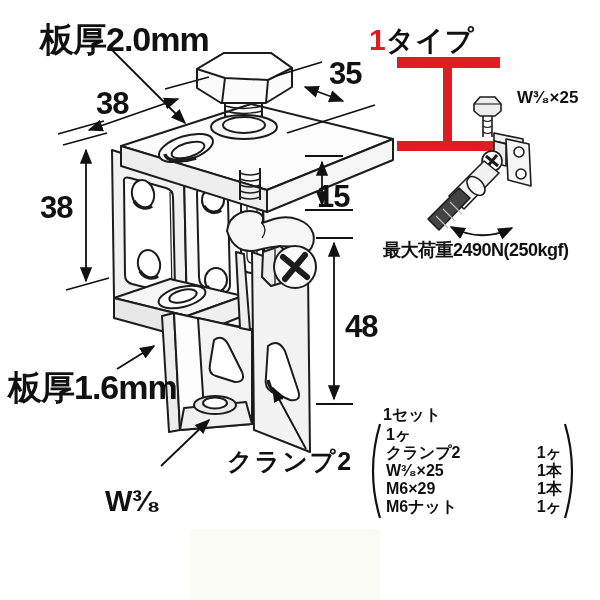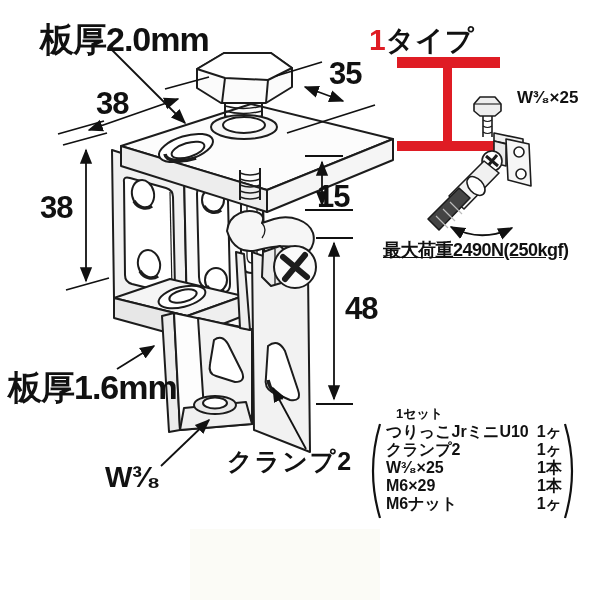--- a/index.html
+++ b/index.html
@@ -12,23 +12,23 @@
   .lbl{position:absolute;white-space:nowrap;line-height:1.05;}
   .dim{font-weight:700;font-size:31px;letter-spacing:-1px;}
   .jl{font-weight:600;font-size:34px;letter-spacing:-1px;}
   .type-head{display:flex;align-items:baseline;font-weight:700;}
   .type-num{color:var(--accent);font-size:30px;}
   .type-name{font-size:28px;letter-spacing:1px;}
   .type-note{font-size:19px;letter-spacing:-1px;}
   .bolt-spec{font-size:17px;font-weight:600;}
   .max-load{font-size:18px;font-weight:700;letter-spacing:-0.5px;}
   .plist{position:absolute;left:380px;top:405px;width:182px;}
-  .plist-title{font-size:13px;font-weight:600;margin-left:16px;}
+  .plist-title{font-size:16px;font-weight:600;margin-left:3px;}
   .plist-row{display:flex;justify-content:space-between;font-size:16px;font-weight:600;line-height:18px;padding-left:6px;}
-  .w38{font-size:29px;font-weight:600;}
+  .w38{font-size:29px;font-weight:600;margin-top:24px;}
   .clamp2{font-size:25px;font-weight:600;letter-spacing:2px;}
 </style>
 </head>
 <body>
 
 <svg width="600" height="600" viewBox="0 0 600 600">
   <defs>
     <marker id="mE" viewBox="0 0 10 10" refX="9" refY="5" markerWidth="8.5" markerHeight="8.5" orient="auto-start-reverse">
       <path d="M0,1 L10,5 L0,9 z" fill="#111"></path>
     </marker>
@@ -158,36 +158,35 @@
     <path d="M380,424 Q366,471 380,518"></path>
     <path d="M565,424 Q579,471 565,518"></path>
   </g>
 </svg>
 
 <div class="lbl jl" style="left:40px;top:22px;">板厚2.0mm</div>
 <div class="lbl dim" style="left:96px;top:88px;">38</div>
 <div class="lbl dim" style="left:329px;top:58px;">35</div>
 <div class="lbl dim" style="left:40px;top:192px;">38</div>
 <div class="lbl dim" style="left:317px;top:173px;margin-top:8px;">15</div>
-<div class="lbl dim" style="left:345px;top:293px;">48</div>
+<div class="lbl dim" style="left:345px;top:311px;">48</div>
 <div class="lbl jl" style="left:8px;top:370px;">板厚1.6mm</div>
 <div class="lbl w38" style="left:105px;top:462px;">W³⁄₈</div>
 <div class="lbl clamp2" style="left:227px;top:448px;">クランプ2</div>
 
 <div class="lbl type-head" style="left:369px;top:24px;">
   <span class="type-num">1</span>
     <span class="type-name">タイプ</span>
 </div>
 <div class="lbl bolt-spec" style="left:517px;top:89px;">W³⁄₈×25</div>
-<div class="lbl max-load" style="left:383px;top:241px;text-decoration:underline;">最大荷重2490N(250kgf)</div>
+<div class="lbl max-load" style="left:383px;top:241px;">最大荷重2490N(250kgf)</div>
 
 <div class="plist">
   <div class="plist-title">1セット</div>
   <div class="plist-row">
-    <span>つりっこJrミニU10</span>
       <span>1ヶ</span>
   </div>
   <div class="plist-row">
     <span>クランプ2</span>
       <span>1ヶ</span>
   </div>
   <div class="plist-row">
     <span>W³⁄₈×25</span>
       <span>1本</span>
   </div>

